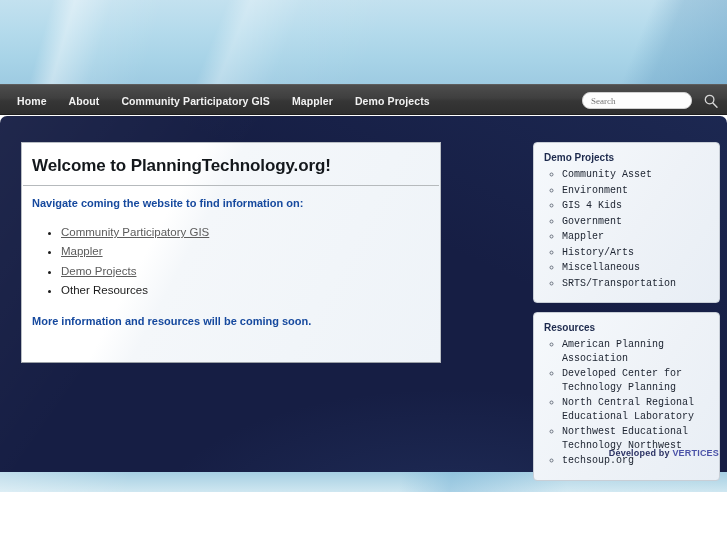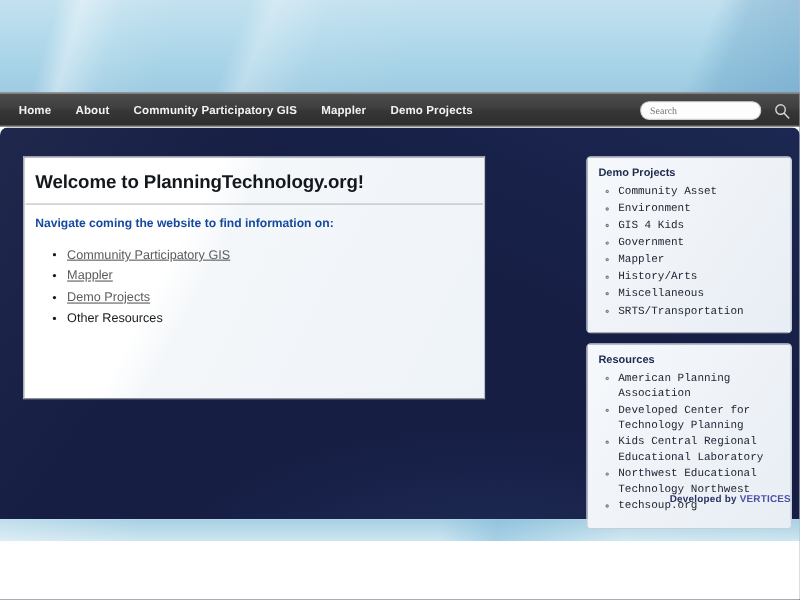--- a/index.html
+++ b/index.html
@@ -283,20 +283,21 @@
             <a href="#">Community Participatory GIS</a>
           </li>
           <li>
             <a href="#">Mappler</a>
           </li>
           <li>
             <a href="#">Demo Projects</a>
           </li>
           <li>Other Resources</li>
         </ul>
+        <p class="closing">More information and resources will be coming soon.</p>
       </div>
     </div>
 
     <div class="sidebar">
 
       <div class="widget">
         <div class="widget-title">Demo Projects</div>
         <ul class="widget-list">
           <li>Community Asset</li>
           <li>Environment</li>
@@ -307,21 +308,21 @@
           <li>Miscellaneous</li>
           <li>SRTS/Transportation</li>
         </ul>
       </div>
 
       <div class="widget">
         <div class="widget-title">Resources</div>
         <ul class="widget-list">
           <li>American Planning Association</li>
           <li>Developed Center for Technology Planning</li>
-          <li>Kids Central Regional Educational Laboratory</li>
+          <li>North Central Regional Educational Laboratory</li>
           <li>Northwest Educational Technology Northwest</li>
           <li>techsoup.org</li>
         </ul>
       </div>
 
     </div>
 
     <div class="credit">
       <span class="by">Developed by </span><span class="brand">VERTICES</span>
     </div>

